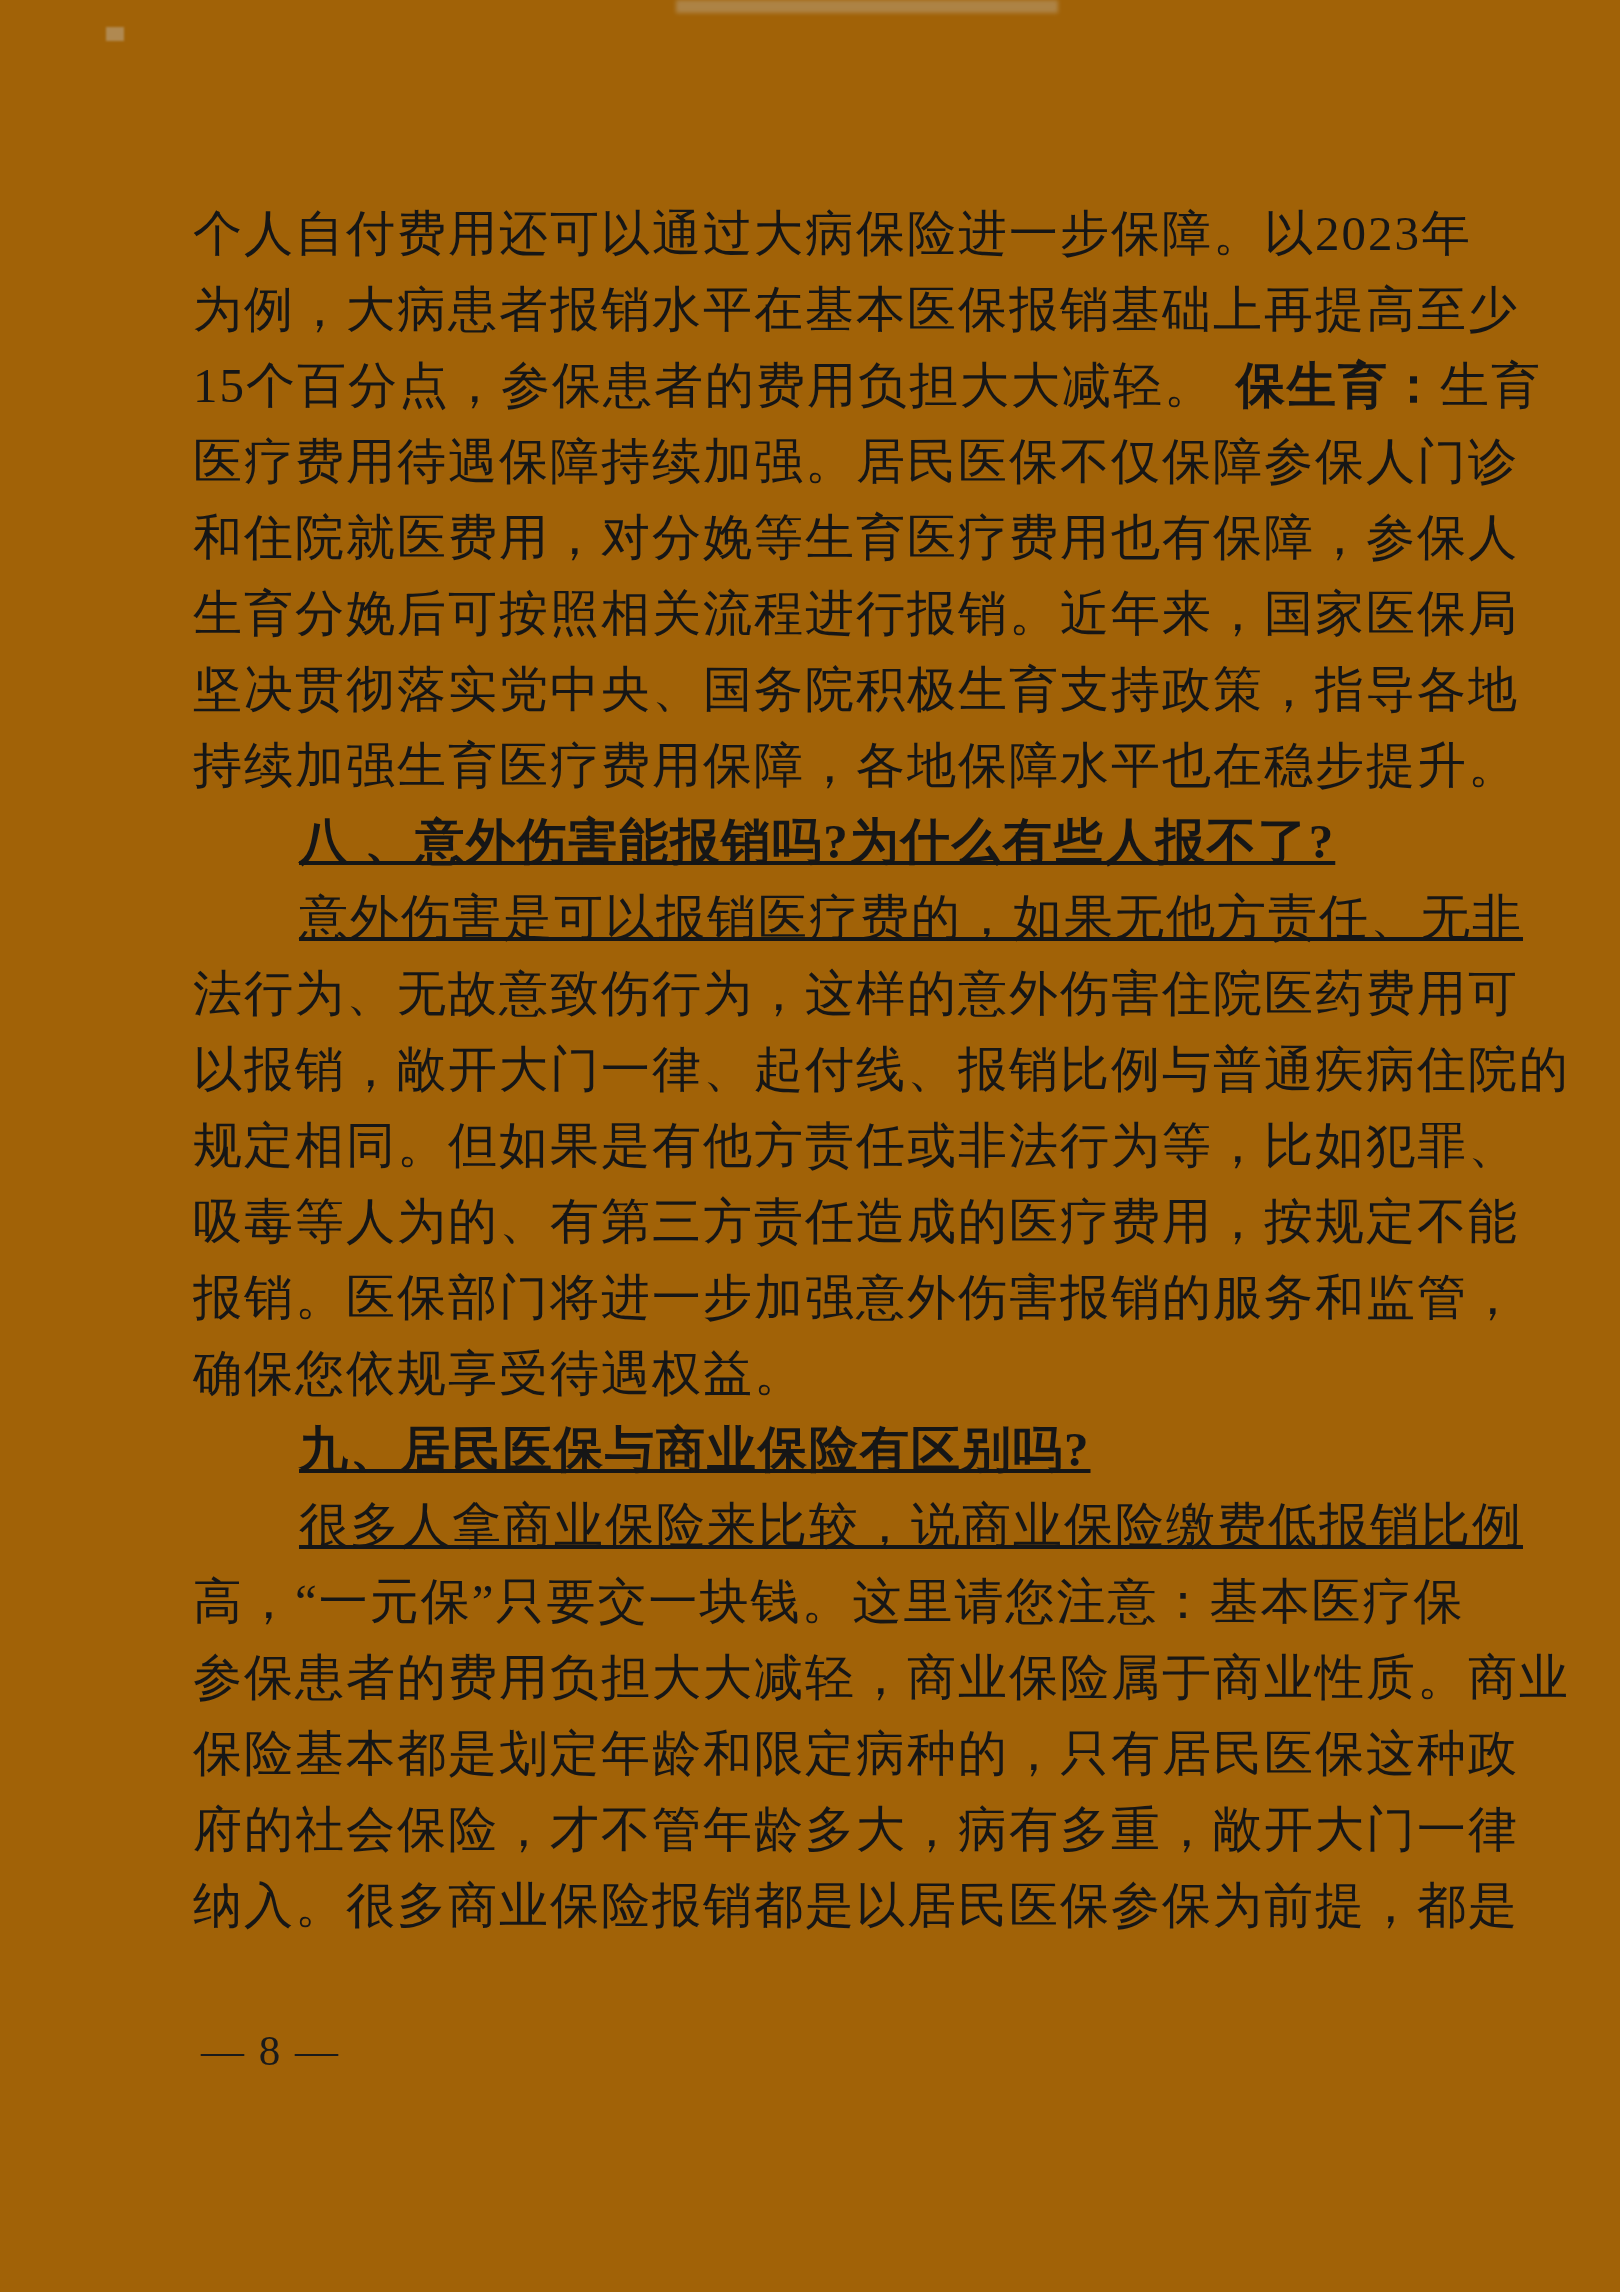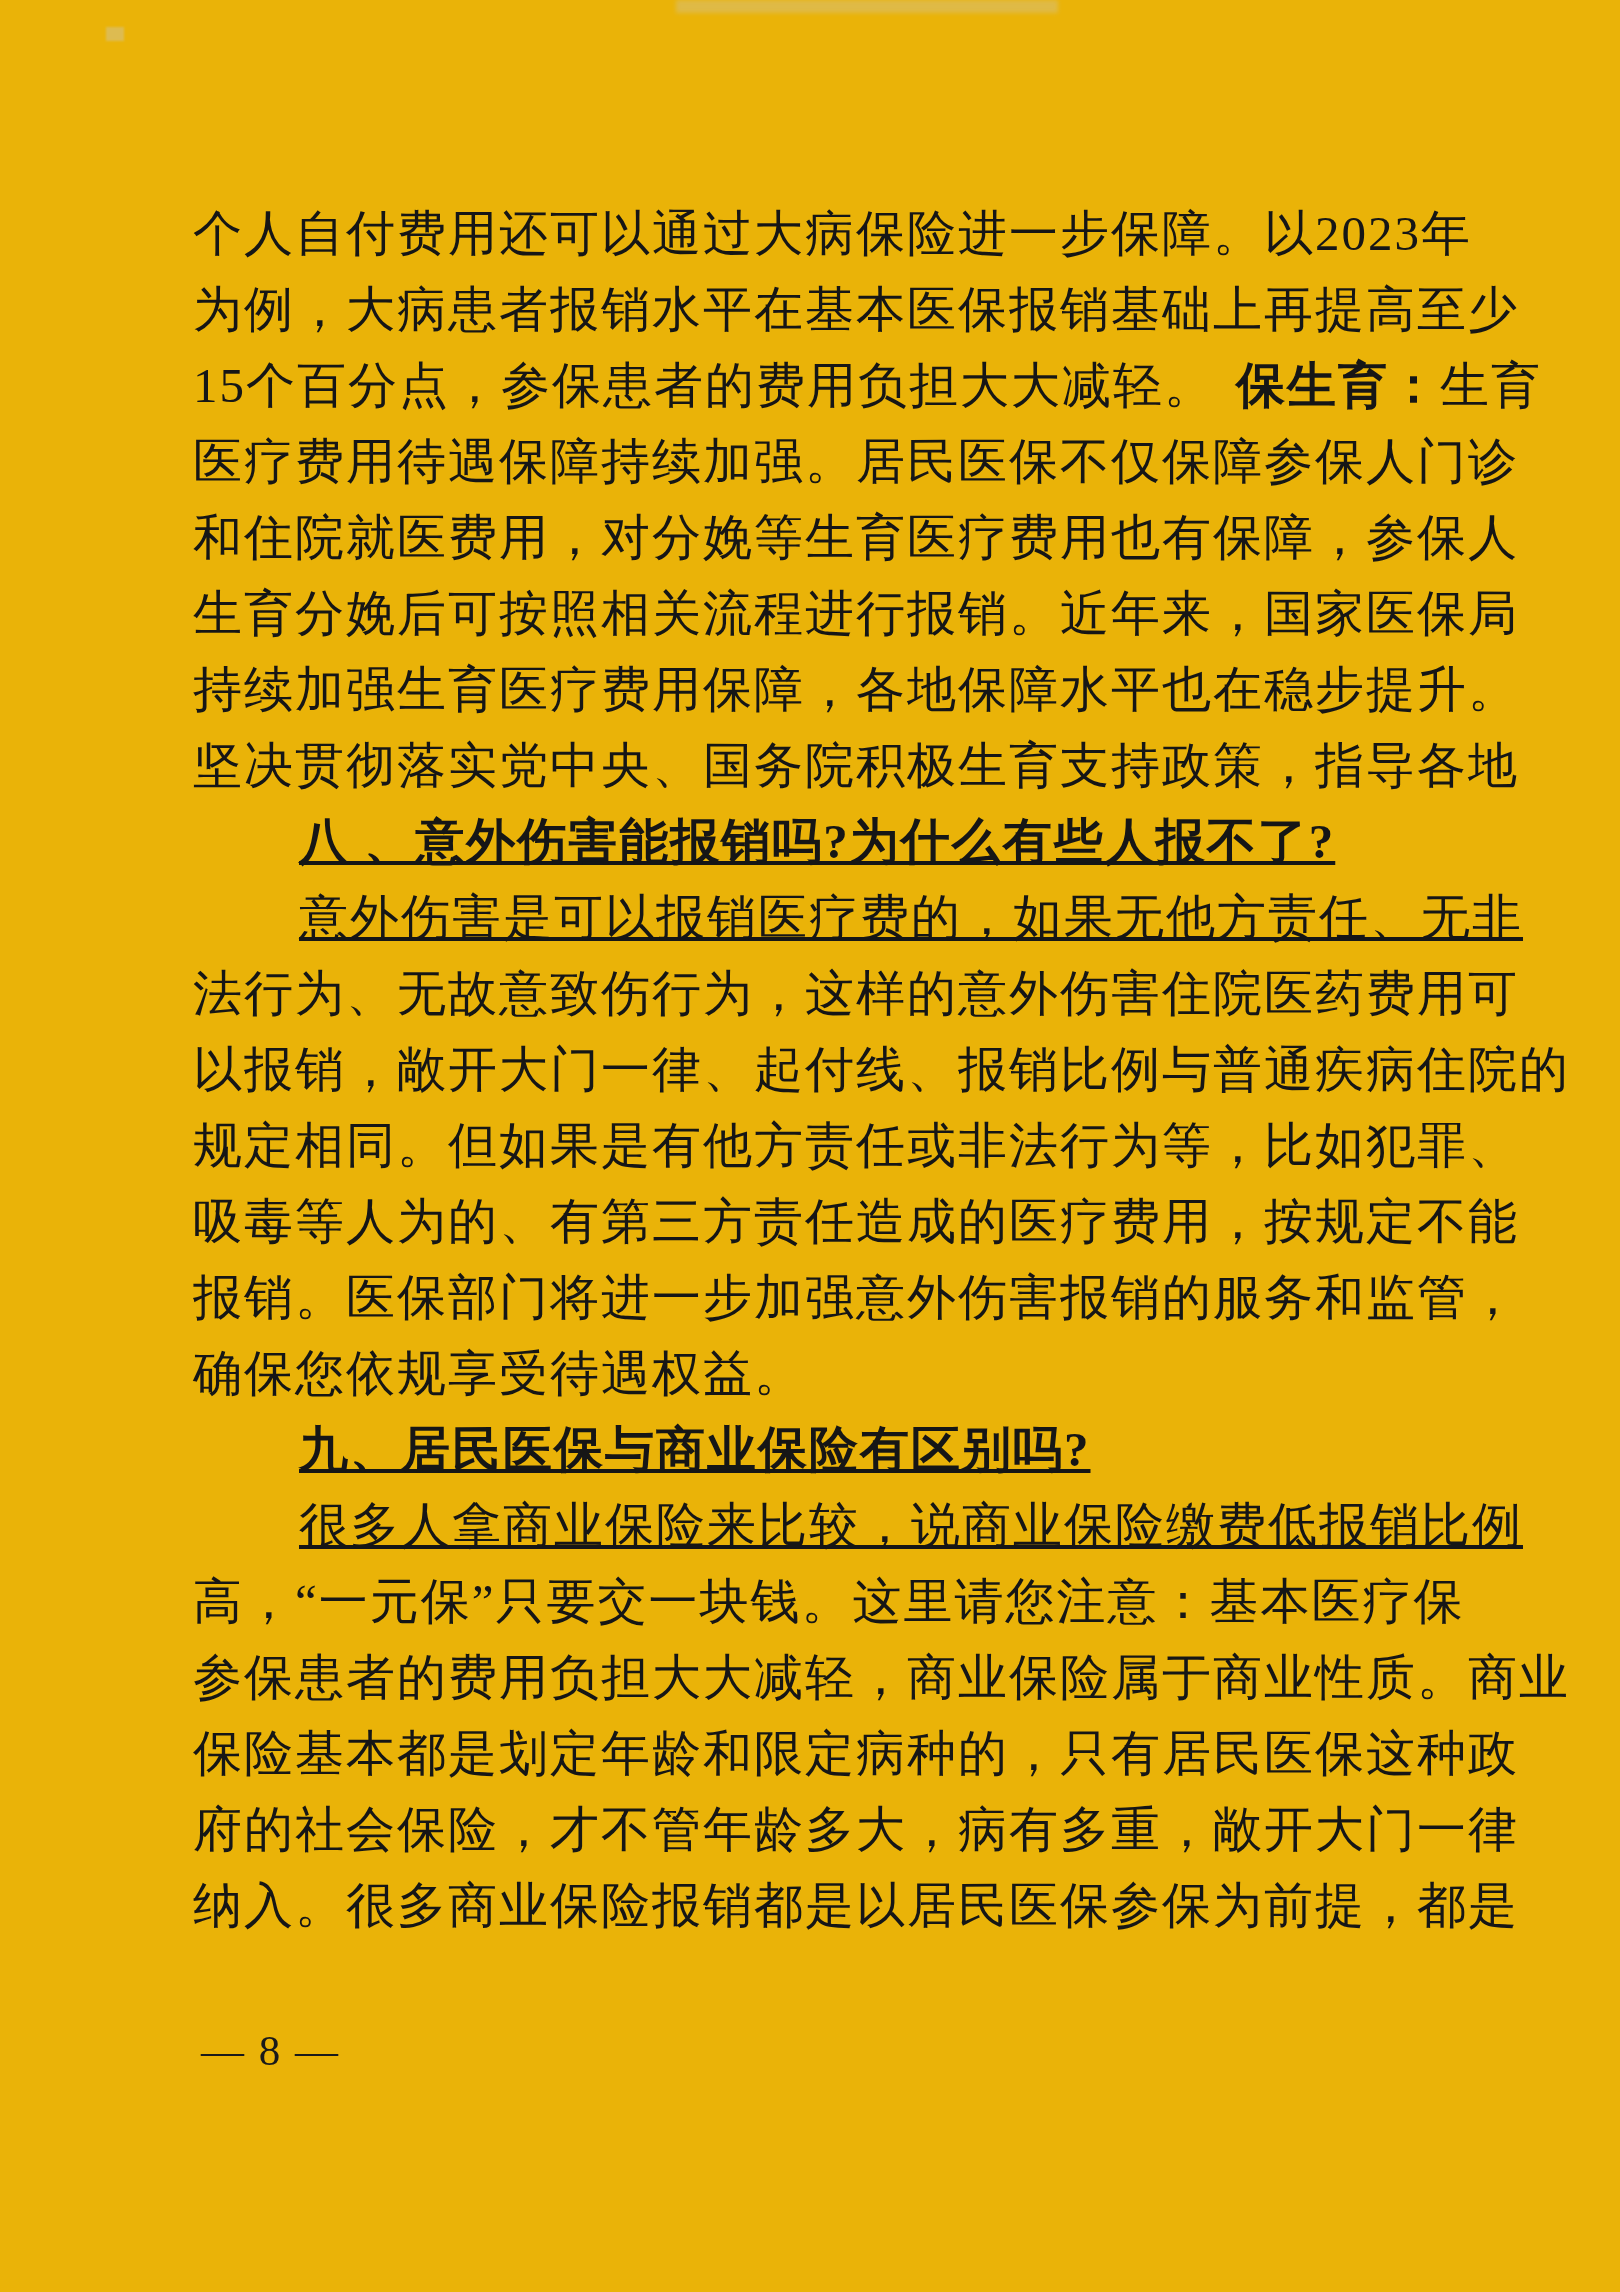--- a/index.html
+++ b/index.html
@@ -1,20 +1,20 @@
 <!DOCTYPE html>
 <html><head>
 <meta charset="utf-8">
 <style>
   html, body { margin: 0; padding: 0; }
   .page {
     position: relative;
     width: 1620px;
     height: 2293px;
-    background: #eab308;
+    background: #a16207;
     overflow: hidden;
     font-family: "Liberation Serif", "DejaVu Serif", serif;
     color: #161616;
   }
   .content {
     position: absolute;
     left: 193px;
     top: 196px;
     width: 1233px;
   }
@@ -64,22 +64,22 @@
   <div class="artifact top-band"></div>
   <div class="artifact corner-dot"></div>
 
   <div class="content">
       <div class="line"><span>个人自付费用还可以通过大病保险进一步保障。以2023年</span></div>
       <div class="line"><span>为例，大病患者报销水平在基本医保报销基础上再提高至少</span></div>
       <div class="line"><span>15个百分点，参保患者的费用负担大大减轻。</span><span class="b">保生育：</span><span>生育</span></div>
       <div class="line"><span>医疗费用待遇保障持续加强。居民医保不仅保障参保人门诊</span></div>
       <div class="line"><span>和住院就医费用，对分娩等生育医疗费用也有保障，参保人</span></div>
       <div class="line"><span>生育分娩后可按照相关流程进行报销。近年来，国家医保局</span></div>
+      <div class="line"><span>坚决贯彻落实党中央、国务院积极生育支持政策，指导各地</span></div>
       <div class="line"><span>持续加强生育医疗费用保障，各地保障水平也在稳步提升。</span></div>
-      <div class="line"><span>坚决贯彻落实党中央、国务院积极生育支持政策，指导各地</span></div>
       <div class="line heading indent left"><span>八 、意外伤害能报销吗?为什么有些人报不了?</span></div>
       <div class="line indent"><span>意外伤害是可以报销医疗费的，如果无他方责任、无非</span></div>
       <div class="line"><span>法行为、无故意致伤行为，这样的意外伤害住院医药费用可</span></div>
       <div class="line"><span>以报销，敞开大门一律、起付线、报销比例与普通疾病住院的</span></div>
       <div class="line"><span>规定相同。但如果是有他方责任或非法行为等，比如犯罪、</span></div>
       <div class="line"><span>吸毒等人为的、有第三方责任造成的医疗费用，按规定不能</span></div>
       <div class="line"><span>报销。医保部门将进一步加强意外伤害报销的服务和监管，</span></div>
       <div class="line left"><span>确保您依规享受待遇权益。</span></div>
       <div class="line heading indent left"><span>九、居民医保与商业保险有区别吗?</span></div>
       <div class="line indent"><span>很多人拿商业保险来比较，说商业保险缴费低报销比例</span></div>

